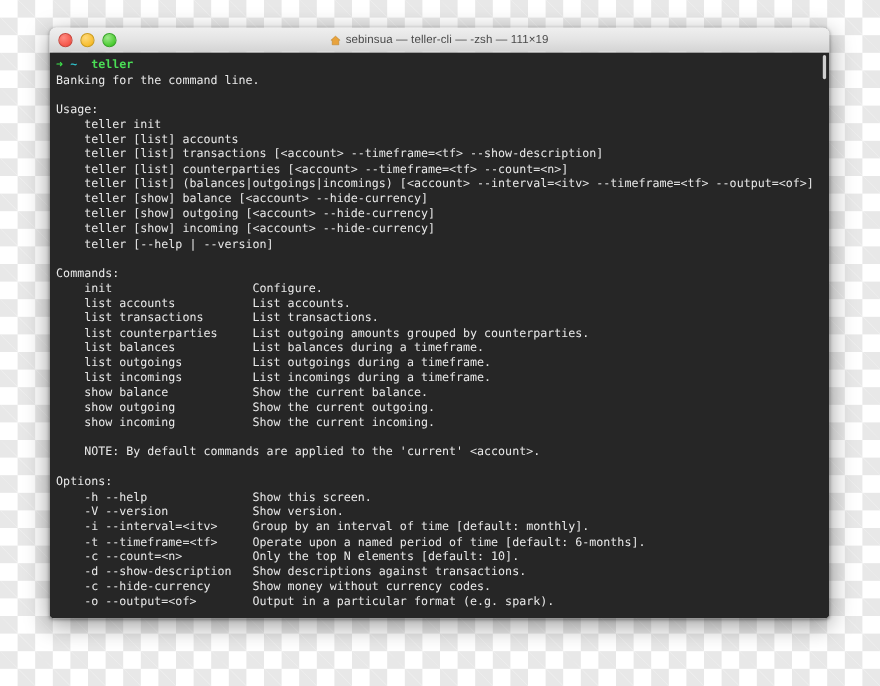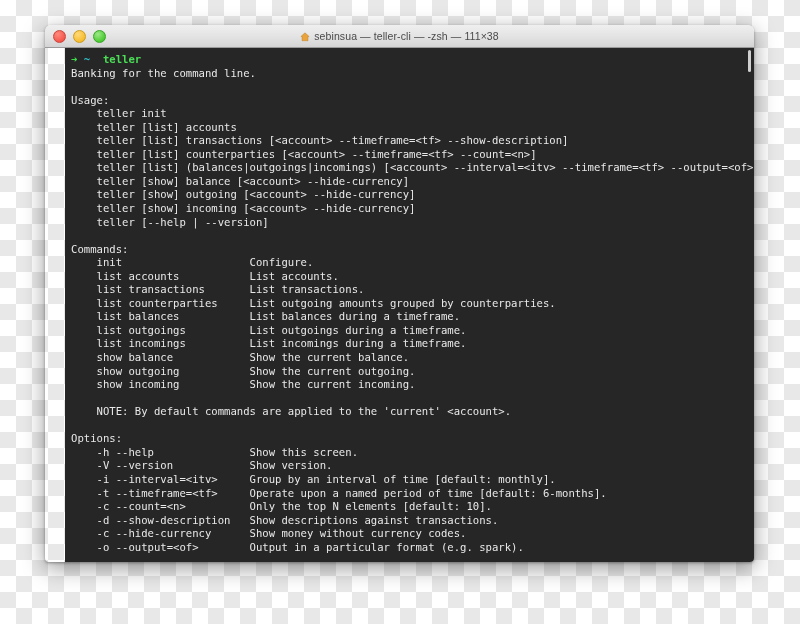--- a/index.html
+++ b/index.html
@@ -86,21 +86,20 @@
     top: 1px;
   }
 
   
   #terminal-body {
     flex: 1 1 auto;
     background: #262626;
     position: relative;
     overflow: hidden;
     padding: 5px 0 0 6px;
-    margin-left: 20px;
   }
   #scroll-indicator {
     position: absolute;
     right: 3px;
     top: 2px;
     width: 3px;
     height: 22px;
     background: #cfcfcf;
     border-radius: 2px;
   }
@@ -128,21 +127,21 @@
       <span class="light close"></span>
       <span class="light min"></span>
       <span class="light max"></span>
     </div>
     <div id="title-text-wrap">
       <span id="home-icon">
         <svg viewBox="0 0 12 12" width="10" height="10" aria-hidden="true">
           <path d="M6 1 L11 5.5 L9.6 5.5 L9.6 10.5 L2.4 10.5 L2.4 5.5 L1 5.5 Z" fill="#e8a33d" stroke="#b57a1f" stroke-width="0.5"></path>
         </svg>
       </span>
-      <span>sebinsua — teller-cli — -zsh — 111×38</span>
+      <span>sebinsua — teller-cli — -zsh — 111×19</span>
     </div>
   </div>
 
   <div id="terminal-body">
     <div id="scroll-indicator"></div>
     <pre class="term" id="term-content"><span class="arrow">➜</span> <span class="tilde">~</span>  <span class="cmd">teller</span>
 Banking for the command line.
 
 Usage:
     teller init

